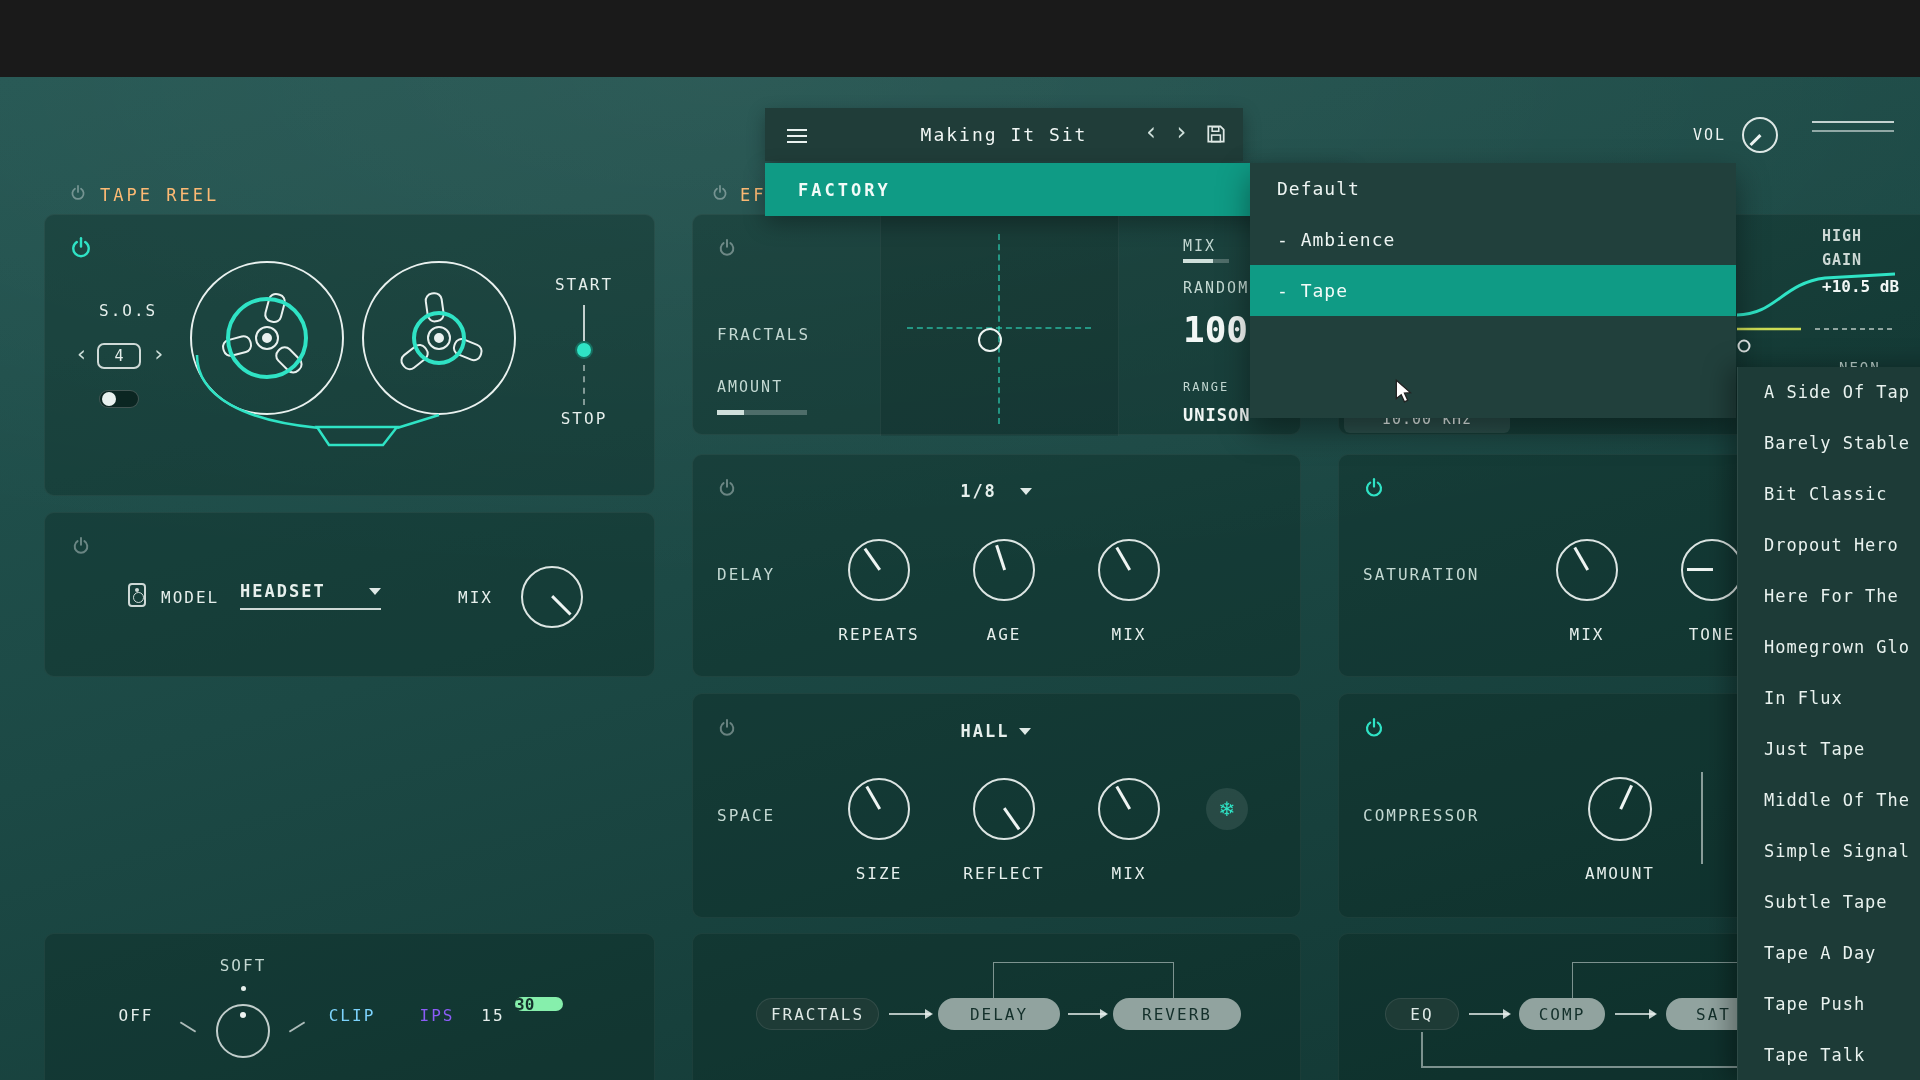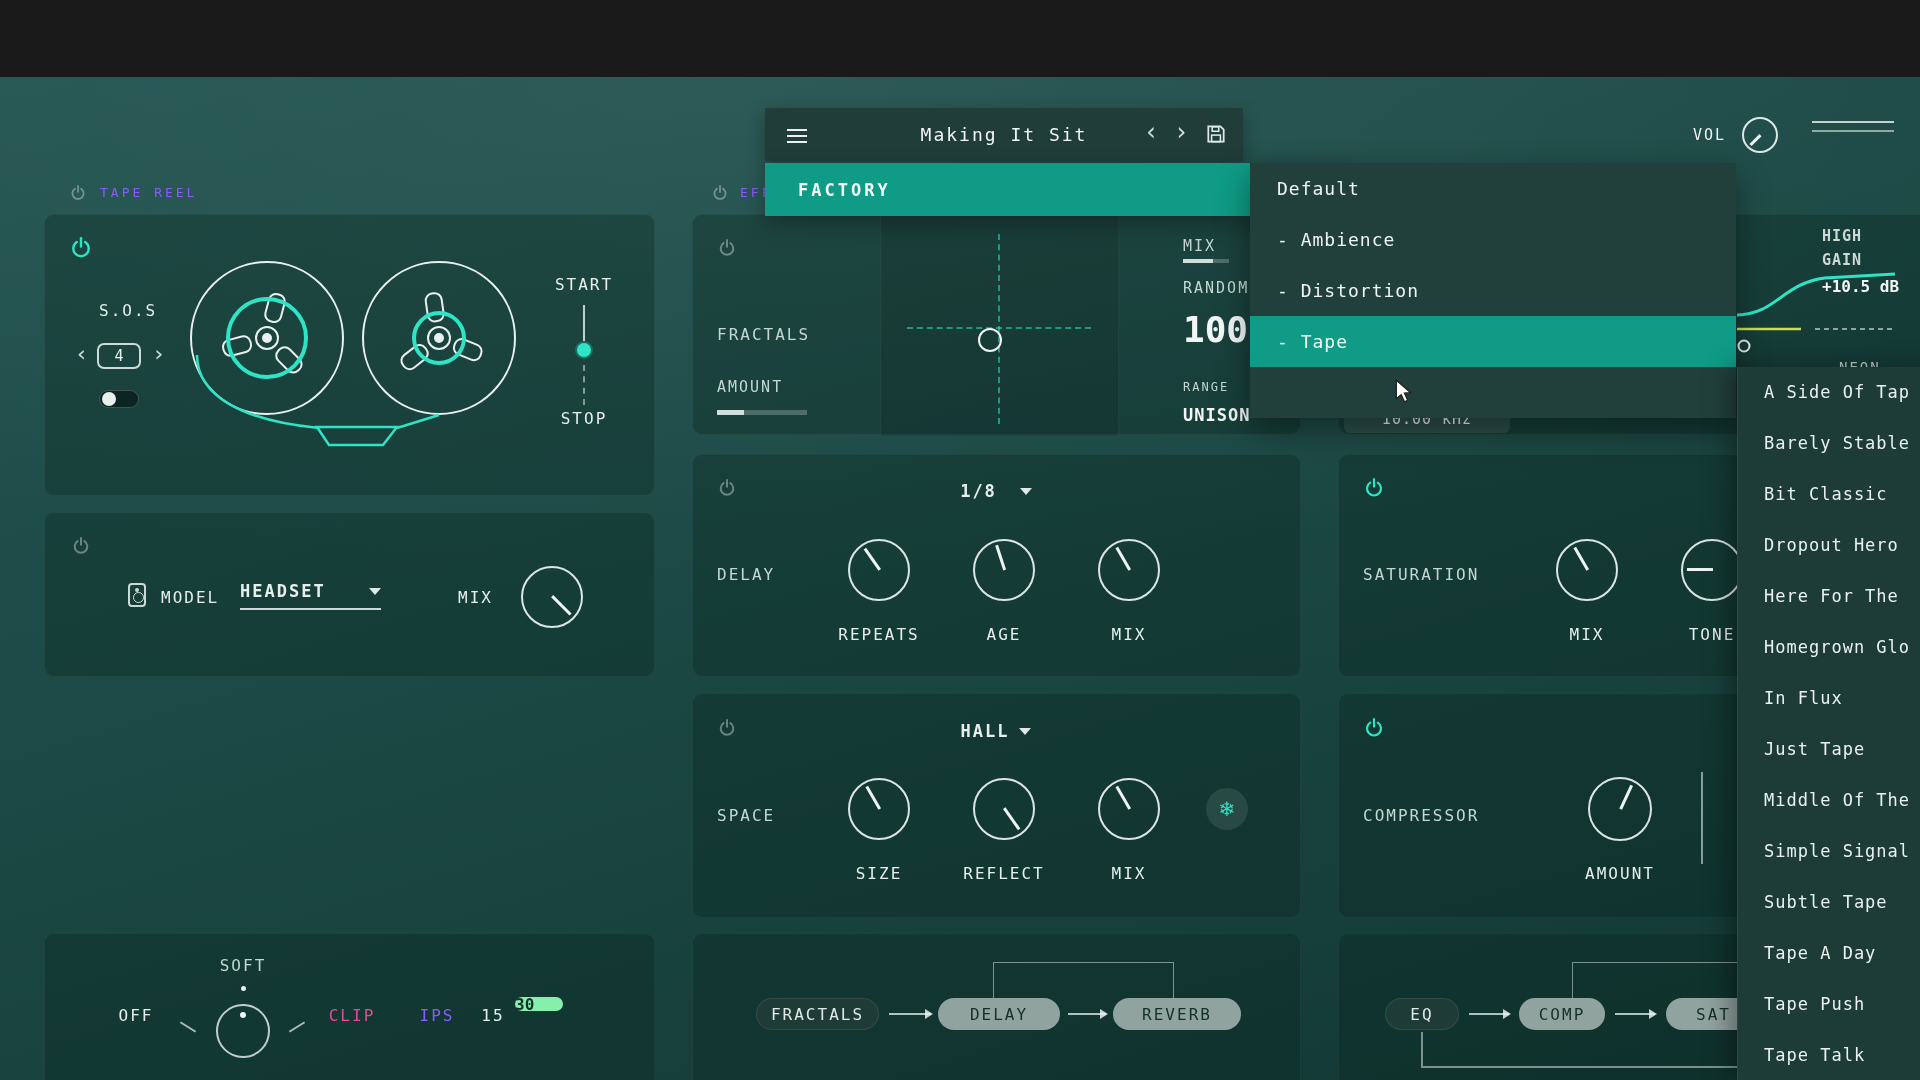--- a/index.html
+++ b/index.html
@@ -16,21 +16,21 @@
         color:#c9c9c9;font-size:13px;display:flex;align-items:center;justify-content:center}
   .tri{width:0;height:0;border-left:6px solid transparent;border-right:6px solid transparent;border-top:7px solid #dfe9e6}
   .tri.sm{border-left-width:5px;border-right-width:5px;border-top:6px solid #9a9a9a}
 
   
   .plugin{position:absolute;left:0;top:77px;width:1920px;height:1003px;
     background:
       radial-gradient(130% 85% at 38% 0%, rgba(255,255,255,0.055), rgba(255,255,255,0) 60%),
       linear-gradient(163deg,#235551 0%,#1c4945 45%,#123733 100%);}
   .card{position:absolute;background:rgba(7,32,28,0.30);border:1px solid rgba(255,255,255,0.05);border-radius:10px}
-  .sec-title{position:absolute;font-size:13px;letter-spacing:3px;color:#8b5cf6;white-space:nowrap}
+  .sec-title{position:absolute;font-size:17px;letter-spacing:3px;color:#fdba74;white-space:nowrap}
   .lbl{position:absolute;font-size:16px;letter-spacing:2px;color:#c3d8d2;white-space:nowrap}
   .klbl{position:absolute;font-size:16px;letter-spacing:2px;color:#e6efec;transform:translateX(-50%);white-space:nowrap}
   .knob{position:absolute;border:2.5px solid rgba(238,244,242,0.92);border-radius:50%}
   .knob .ptr{position:absolute;left:50%;bottom:50%;width:3px;height:44%;margin-left:-1.5px;background:#eef4f2;transform-origin:50% 100%}
   .pwr{position:absolute;color:rgba(233,241,239,0.40)}
   .pwr.on{color:#2fe3c5}
   .pwr svg{display:block}
   .pill{position:absolute;height:32px;border-radius:16px;font-size:16px;letter-spacing:2px;
         display:flex;align-items:center;justify-content:center;white-space:nowrap}
   .pill.dark{background:#1e3b36;color:#dfe9e6;border:1px solid rgba(255,255,255,0.09)}
@@ -170,21 +170,21 @@
 
   <div class="card" style="left:44px;top:933px;width:611px;height:170px">
     <div class="klbl" style="left:198px;top:22px;color:#c3d8d2">SOFT</div>
     <div class="abs" style="left:196px;top:52px;width:5px;height:5px;border-radius:50%;background:#e6efec"></div>
     <div class="klbl" style="left:91px;top:72px;color:#e6efec">OFF</div>
     <div class="knob" style="left:171px;top:70px;width:54px;height:54px;border-color:rgba(238,244,242,0.8)">
       <span class="abs" style="left:50%;top:6px;width:6px;height:6px;margin-left:-3px;border-radius:50%;background:#eef4f2"></span>
     </div>
     <div class="abs" style="left:134px;top:92px;width:18px;height:2px;background:rgba(238,244,242,0.7);transform:rotate(32deg)"></div>
     <div class="abs" style="left:243px;top:92px;width:18px;height:2px;background:rgba(238,244,242,0.7);transform:rotate(-32deg)"></div>
-    <div class="klbl" style="left:307px;top:72px;color:#ec4899">CLIP</div>
+    <div class="klbl" style="left:307px;top:72px;color:#7dd3fc">CLIP</div>
     <div class="klbl" style="left:392px;top:72px;color:#8b5cf6">IPS</div>
     <div class="klbl" style="left:448px;top:72px">15</div>
     <div class="abs" style="left:470px;top:63px;width:48px;height:14px;border-radius:16px;background:#86efac;display:flex;align-items:center;">
       <span style="color:#14302b;font-size:16px;font-weight:bold">30</span>
     </div>
   </div>
 
   <div class="card" style="left:692px;top:214px;width:609px;height:221px">
     <span class="pwr abs" style="left:25px;top:24px;width:18px;height:18px">
         <svg viewBox="0 0 20 20" width="100%" height="100%">
@@ -369,21 +369,20 @@
   <div class="vline" style="left:1812px;top:121px;width:82px;height:2px;background:rgba(238,244,242,0.8);z-index:20"></div>
   <div class="vline" style="left:1812px;top:130px;width:82px;height:2px;background:rgba(238,244,242,0.55);z-index:20"></div>
 
   <div class="factory">
     <span style="padding-left:33px;font-size:17px;font-weight:bold;letter-spacing:3px;color:#f2fbf8">FACTORY</span>
   </div>
 
   <div class="menu">
     <div class="menu-row">Default</div>
     <div class="menu-row">- Ambience</div>
-    <div class="menu-row">- Distortion</div>
     <div class="menu-row open">- Tape</div>
   </div>
 
   <div class="submenu">
     <div class="sub-row">A Side Of Tap</div>
     <div class="sub-row">Barely Stable</div>
     <div class="sub-row">Bit Classic</div>
     <div class="sub-row">Dropout Hero</div>
     <div class="sub-row">Here For The</div>
     <div class="sub-row">Homegrown Glo</div>

